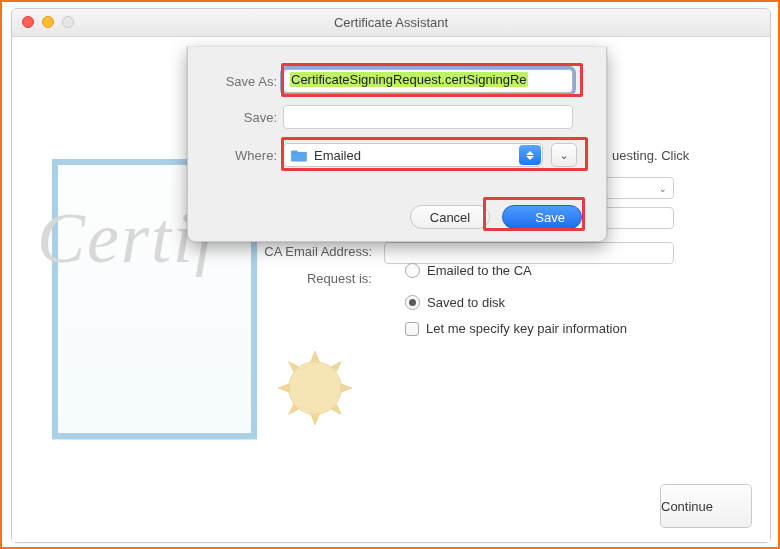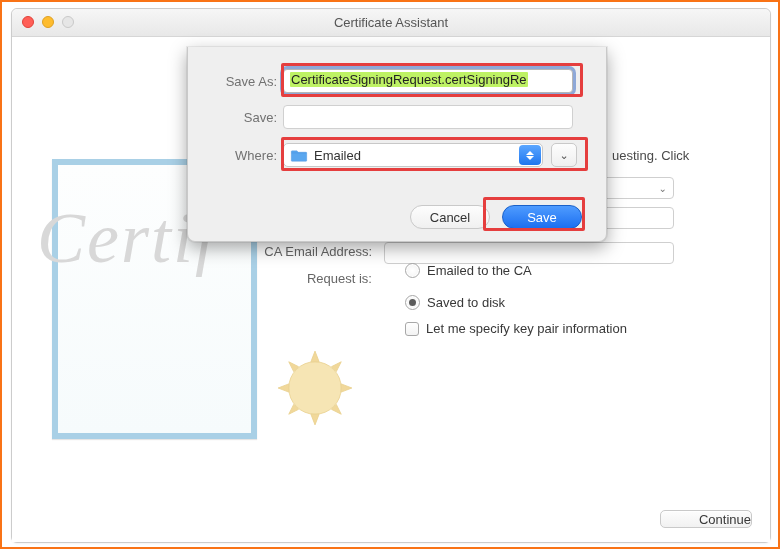--- a/index.html
+++ b/index.html
@@ -164,25 +164,25 @@
   .checkbox {
     width: 14px; height: 14px;
     border: 1px solid #a8a8a8;
     border-radius: 3px;
     background: linear-gradient(#fff,#f3f3f3);
   }
 
   .continue-btn {
     position: absolute;
     right: 18px; bottom: 14px;
-    width: 92px; height: 18px;
+    width: 92px; height: 44px;
     border: 1px solid #c9c9c9;
     border-radius: 5px;
     background: linear-gradient(#fdfdfd,#f1f1f1);
-    display: flex; align-items: center; justify-content: flex-end;
+    display: flex; align-items: center; justify-content: flex-start;
     font-size: 13px; color: #383838;
     box-shadow: inset 0 1px 0 #fff;
   }
 
   
   .sheet {
     position: absolute;
     left: 175px;
     top: 10px;
     width: 420px;
@@ -296,20 +296,21 @@
   .btn-cancel {
     background: linear-gradient(#fdfdfd,#f0f0f0);
     border: 1px solid #c9c9c9;
     color: #333;
   }
   .btn-save {
     background: linear-gradient(#4f9cff,#1c6ff0);
     border: 1px solid #1a61c9;
     color: #fff;
     font-weight: 500;
+    justify-content: flex-end;
   }
 
   
   .hl {
     position: absolute;
     border: 3px solid #e53e3e;
     border-radius: 2px;
     pointer-events: none;
   }
 </style>

